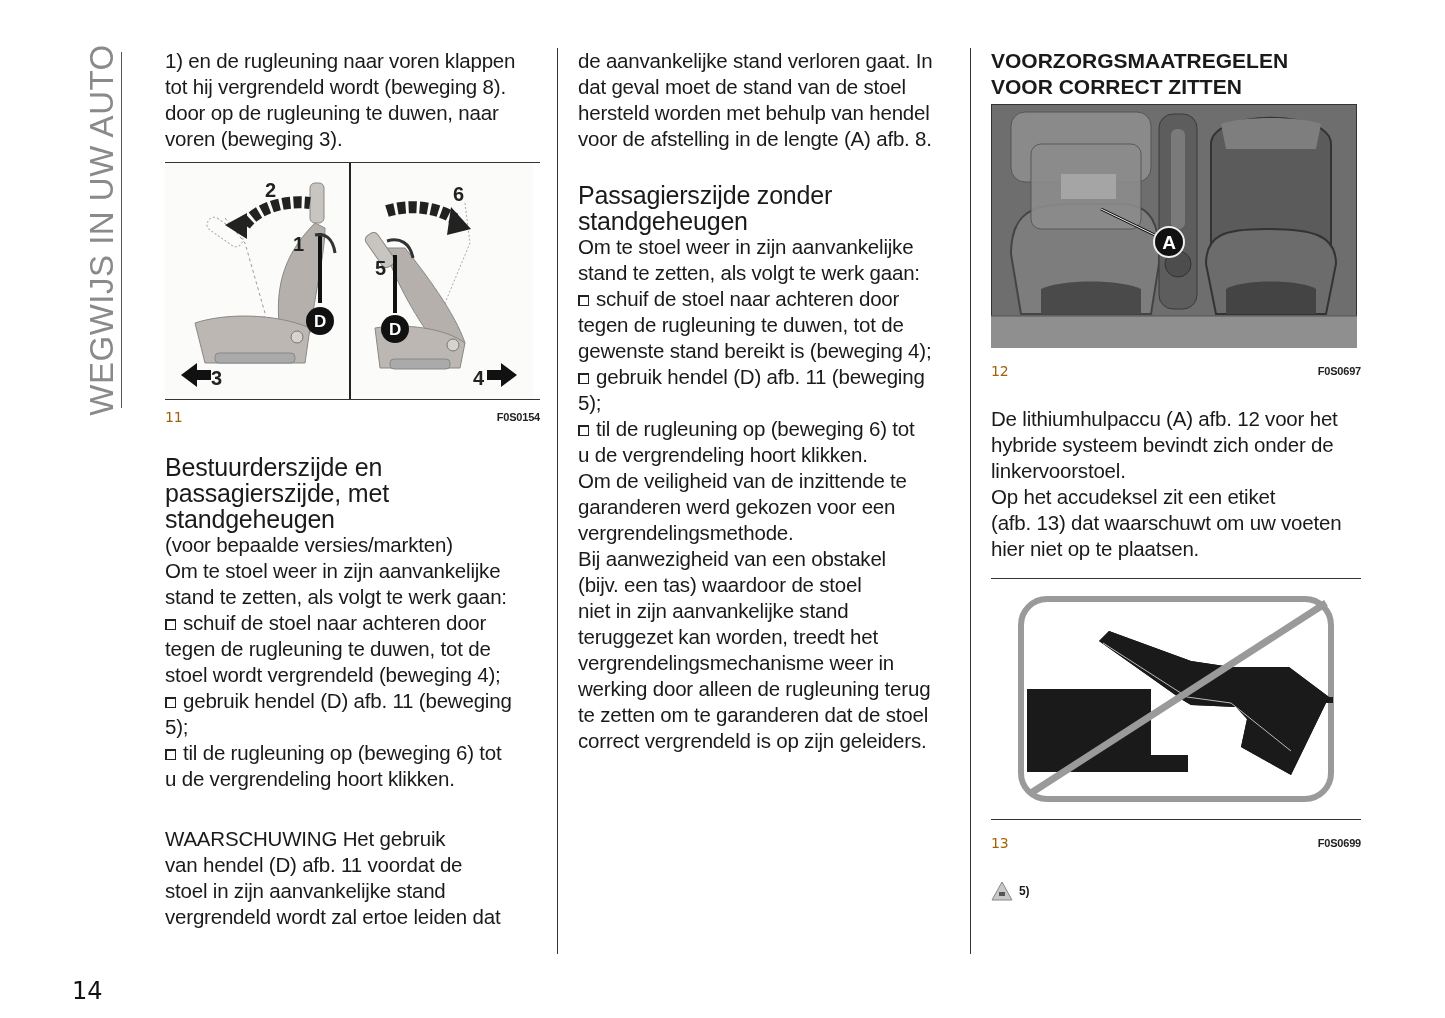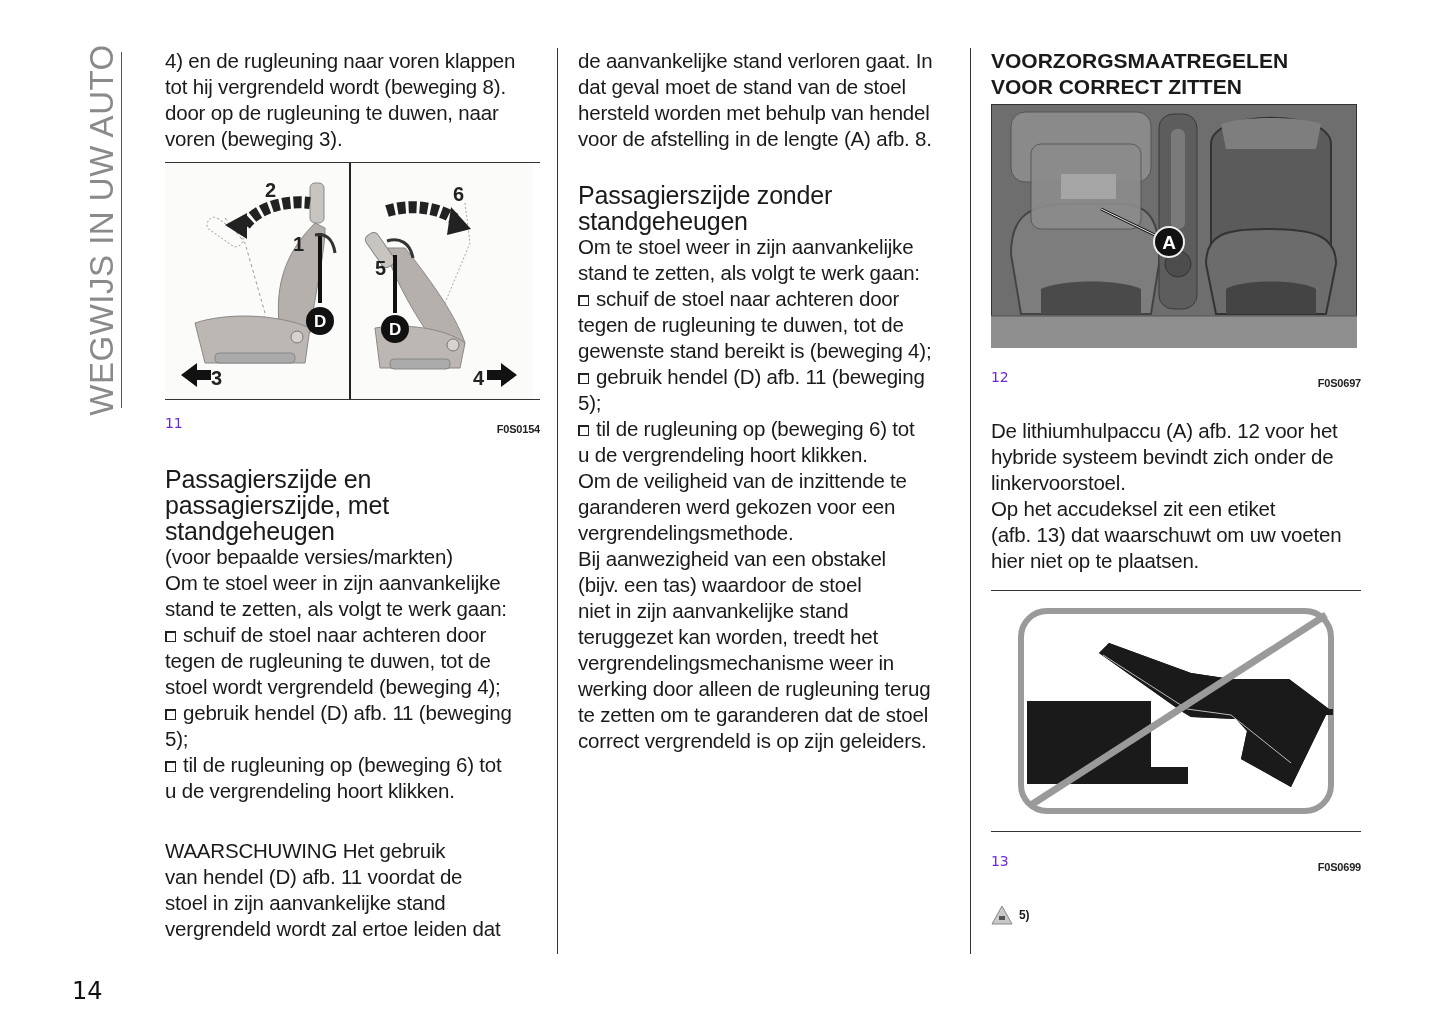--- a/index.html
+++ b/index.html
@@ -25,37 +25,37 @@
   .col-1 { left: 165px; width: 375px; }
   .col-2 { left: 578px; width: 380px; }
   .col-3 { left: 991px; width: 370px; }
   .vdiv { position: absolute; top: 48px; width: 1px; height: 906px; background: #333; }
   .h-sub { font-weight: normal; font-size: 25px; line-height: 26px; }
   .h-main { font-weight: bold; font-size: 21px; line-height: 26px; letter-spacing: 0; }
   .bullet { display: inline-block; width: 11px; height: 11px; border: 2px solid #222; border-bottom-width: 1px; border-right-width: 1px; margin-right: 7px; vertical-align: 0px; box-sizing: border-box; }
   .fig { position: relative; }
   .fig-rule { height: 1px; background: #333; }
   .fig-caption { display: flex; justify-content: space-between; align-items: center; margin-top: 4px; }
-  .fig-num { font-family: "DejaVu Sans", sans-serif; font-size: 14px; color: #6d28d9; }
-  .fig-code { font-family: "Liberation Sans", sans-serif; font-size: 11px; font-weight: bold; color: #222; margin-top: 12px; }
+  .fig-num { font-family: "DejaVu Sans", sans-serif; font-size: 14px; color: #a16207; }
+  .fig-code { font-family: "Liberation Sans", sans-serif; font-size: 11px; font-weight: bold; color: #222; }
   .warn-ref { display: flex; align-items: center; gap: 6px; margin-top: 22px; font-size: 12px; font-weight: bold; }
 </style>
 </head>
 <body>
 
 <div class="side-title">
   <span>WEGWIJS IN UW AUTO</span>
 </div>
 <div class="side-rule"></div>
 
 <div class="vdiv" style="left:557px"></div>
 <div class="vdiv" style="left:970px"></div>
 
 <div class="col col-1">
-  <p>4) en de rugleuning naar voren klappen</p>
+  <p>1) en de rugleuning naar voren klappen</p>
   <p>tot hij vergrendeld wordt (beweging 8).</p>
   <p>door op de rugleuning te duwen, naar</p>
   <p>voren (beweging 3).</p>
 
   <div class="fig" style="margin-top:10px;">
     <div class="fig-rule"></div>
     <svg width="368" height="236" viewBox="0 0 368 236" style="display:block;">
       <rect x="0" y="0" width="368" height="236" fill="#fbfbf9"></rect>
       <line x1="185" y1="0" x2="185" y2="236" stroke="#222" stroke-width="2"></line>
 
@@ -99,21 +99,21 @@
       </g>
     </svg>
     <div class="fig-rule"></div>
     <div class="fig-caption">
       <span class="fig-num">11</span>
       <span class="fig-code">F0S0154</span>
     </div>
   </div>
 
   <div style="height:24px"></div>
-  <p class="h-sub">Passagierszijde en</p>
+  <p class="h-sub">Bestuurderszijde en</p>
   <p class="h-sub">passagierszijde, met</p>
   <p class="h-sub">standgeheugen</p>
   <p>(voor bepaalde versies/markten)</p>
   <p>Om te stoel weer in zijn aanvankelijke</p>
   <p>stand te zetten, als volgt te werk gaan:</p>
 
   <p><span class="bullet"></span><span>schuif de stoel naar achteren door</span></p>
   <p>tegen de rugleuning te duwen, tot de</p>
   <p>stoel wordt vergrendeld (beweging 4);</p>
   <p><span class="bullet"></span><span>gebruik hendel (D) afb. 11 (beweging</span></p>

